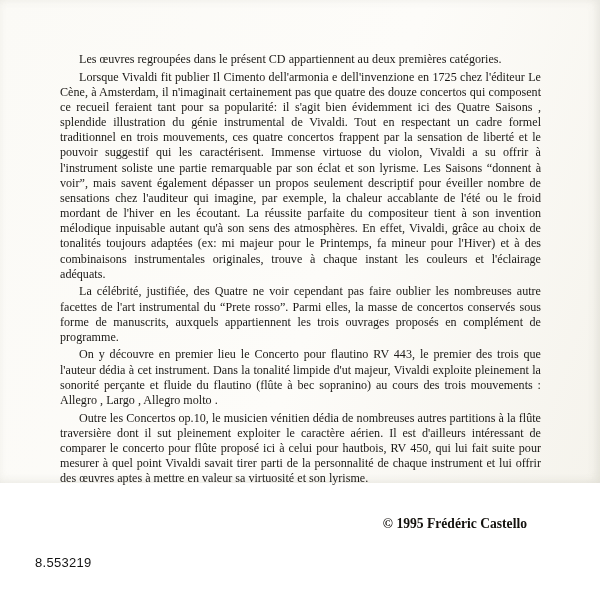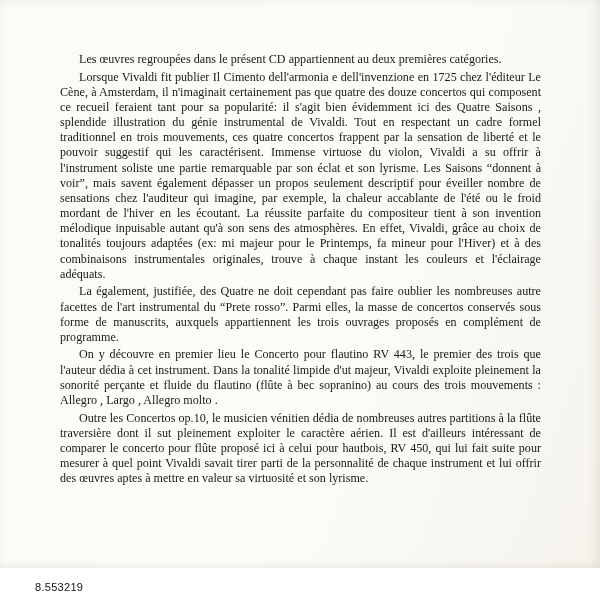--- a/index.html
+++ b/index.html
@@ -8,21 +8,21 @@
     padding: 0;
   }
   body {
     width: 600px;
     height: 592px;
     overflow: hidden;
   }
   .page {
     position: relative;
     width: 600px;
-    height: 568px;
+    height: 483px;
     background: linear-gradient(110deg, #fbfaf6 0%, #fdfcf9 55%, #f5f3ec 100%);
     font-family: "Liberation Serif", "DejaVu Serif", serif;
     color: #1b1916;
     box-shadow: inset -4px 0 10px rgba(120,115,100,0.10), inset 0 -3px 8px rgba(120,115,100,0.05);
   }
   .text-block {
     position: absolute;
     left: 60px;
     top: 52px;
     width: 481px;
@@ -42,32 +42,33 @@
     position: absolute;
     right: 73px;
     top: 516px;
     font-size: 13.6px;
     font-weight: bold;
     color: #15130f;
   }
   .catalog {
     position: absolute;
     left: 35px;
-    top: 581px;
+    top: 555px;
     font-family: "Liberation Sans", "DejaVu Sans", sans-serif;
-    font-size: 11px;
+    font-size: 13px;
     letter-spacing: 0.3px;
     color: #141414;
   }
 </style>
 </head>
 <body>
 
 <div class="page">
   <div class="text-block">
       <p><span>Les œuvres regroupées dans le présent CD appartiennent au deux premières catégories.</span></p>
       <p><span>Lorsque Vivaldi fit publier </span><span class="it">Il Cimento dell'armonia e dell'invenzione</span><span> en 1725 chez l'éditeur Le Cène, à Amsterdam, il n'imaginait certainement pas que quatre des douze concertos qui composent ce recueil feraient tant pour sa popularité: il s'agit bien évidemment ici des </span><span class="it">Quatre Saisons</span><span> , splendide illustration du génie instrumental de Vivaldi. Tout en respectant un cadre formel traditionnel en trois mouvements, ces quatre concertos frappent par la sensation de liberté et le pouvoir suggestif qui les caractérisent. Immense virtuose du violon, Vivaldi a su offrir à l'instrument soliste une partie remarquable par son éclat et son lyrisme. </span><span class="it">Les Saisons</span><span> “donnent à voir”, mais savent également dépasser un propos seulement descriptif pour éveiller nombre de sensations chez l'auditeur qui imagine, par exemple, la chaleur accablante de l'été ou le froid mordant de l'hiver en les écoutant. La réussite parfaite du compositeur tient à son invention mélodique inpuisable autant qu'à son sens des atmosphères. En effet, Vivaldi, grâce au choix de tonalités toujours adaptées (ex: mi majeur pour le </span><span class="it">Printemps</span><span>, fa mineur pour l'</span><span class="it">Hiver</span><span>) et à des combinaisons instrumentales originales, trouve à chaque instant les couleurs et l'éclairage adéquats.</span></p>
-      <p><span>La également, justifiée, des </span><span class="it">Quatre</span><span> ne doit cependant pas faire oublier les nombreuses autre facettes de l'art instrumental du “Prete rosso”. Parmi elles, la masse de concertos conservés sous forme de manuscrits, auxquels appartiennent les trois ouvrages proposés en complément de programme.</span></p>
+      <p><span>La célébrité, justifiée, des </span><span class="it">Quatre</span><span> ne voir cependant pas faire oublier les nombreuses autre facettes de l'art instrumental du “Prete rosso”. Parmi elles, la masse de concertos conservés sous forme de manuscrits, auxquels appartiennent les trois ouvrages proposés en complément de programme.</span></p>
       <p><span>On y découvre en premier lieu le </span><span class="it">Concerto pour flautino RV 443</span><span>, le premier des trois que l'auteur dédia à cet instrument. Dans la tonalité limpide d'ut majeur, Vivaldi exploite pleinement la sonorité perçante et fluide du flautino (flûte à bec sopranino) au cours des trois mouvements : </span><span class="it">Allegro</span><span> , </span><span class="it">Largo</span><span> , </span><span class="it">Allegro molto</span><span> .</span></p>
       <p><span>Outre les </span><span class="it">Concertos</span><span> op.10, le musicien vénitien dédia de nombreuses autres partitions à la flûte traversière dont il sut pleinement exploiter le caractère aérien. Il est d'ailleurs intéressant de comparer le concerto pour flûte proposé ici à celui pour hautbois, </span><span class="it">RV 450</span><span>, qui lui fait suite pour mesurer à quel point Vivaldi savait tirer parti de la personnalité de chaque instrument et lui offrir des œuvres aptes à mettre en valeur sa virtuosité et son lyrisme.</span></p>
     </div>
+  <div class="copyright">© 1995 Frédéric Castello</div>
   <div class="catalog">8.553219</div>
 </div>
 
 </body></html>

